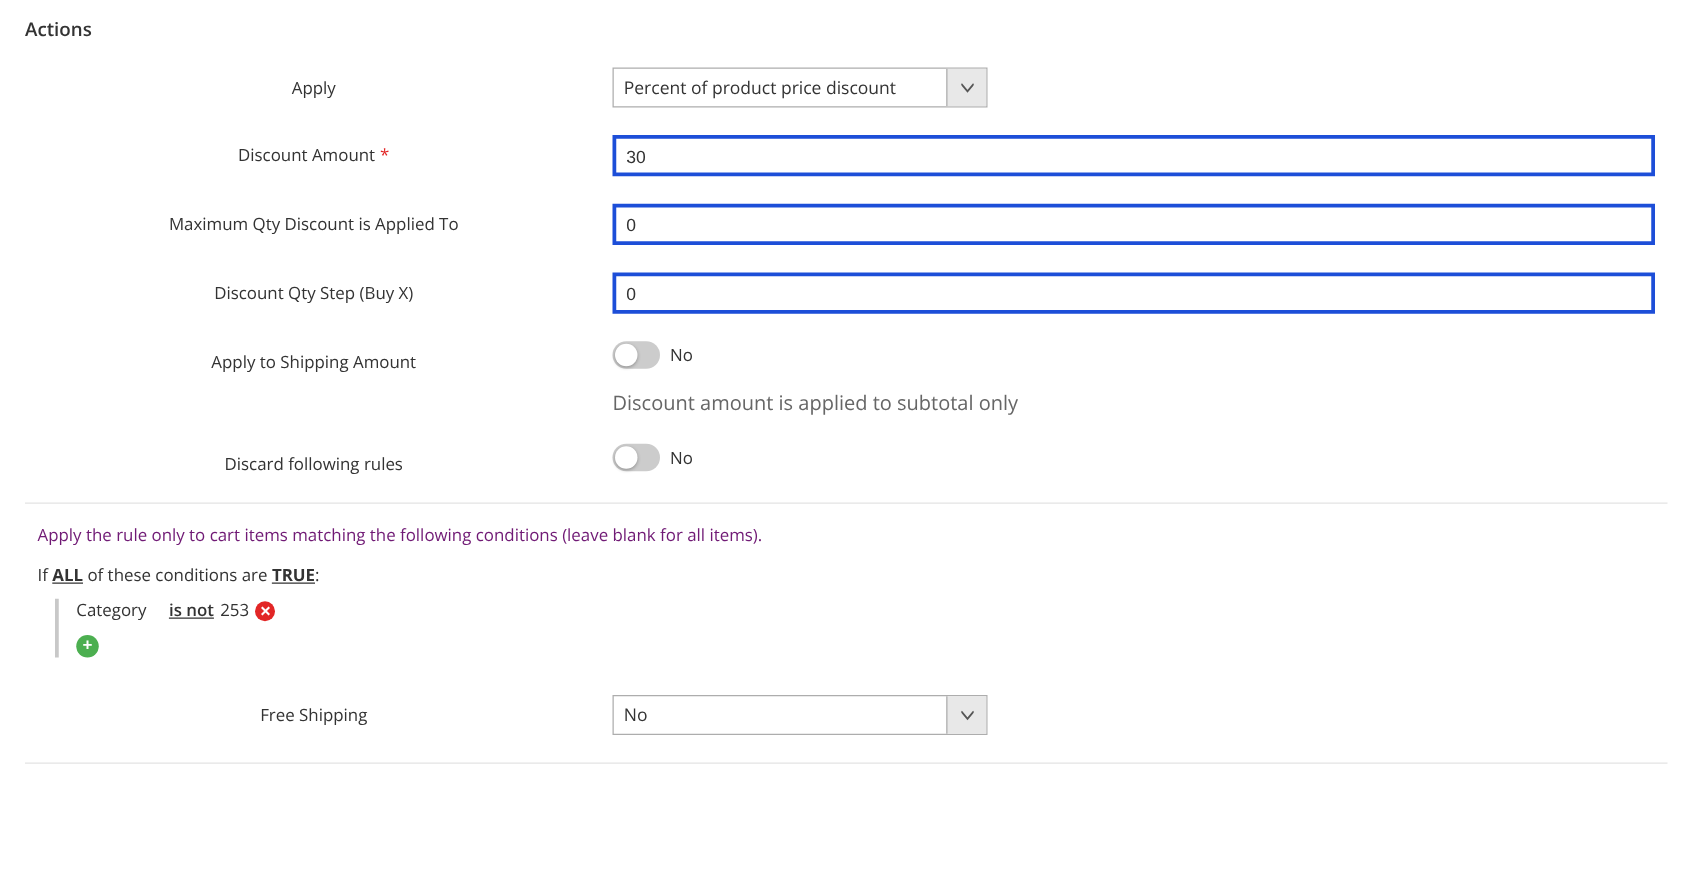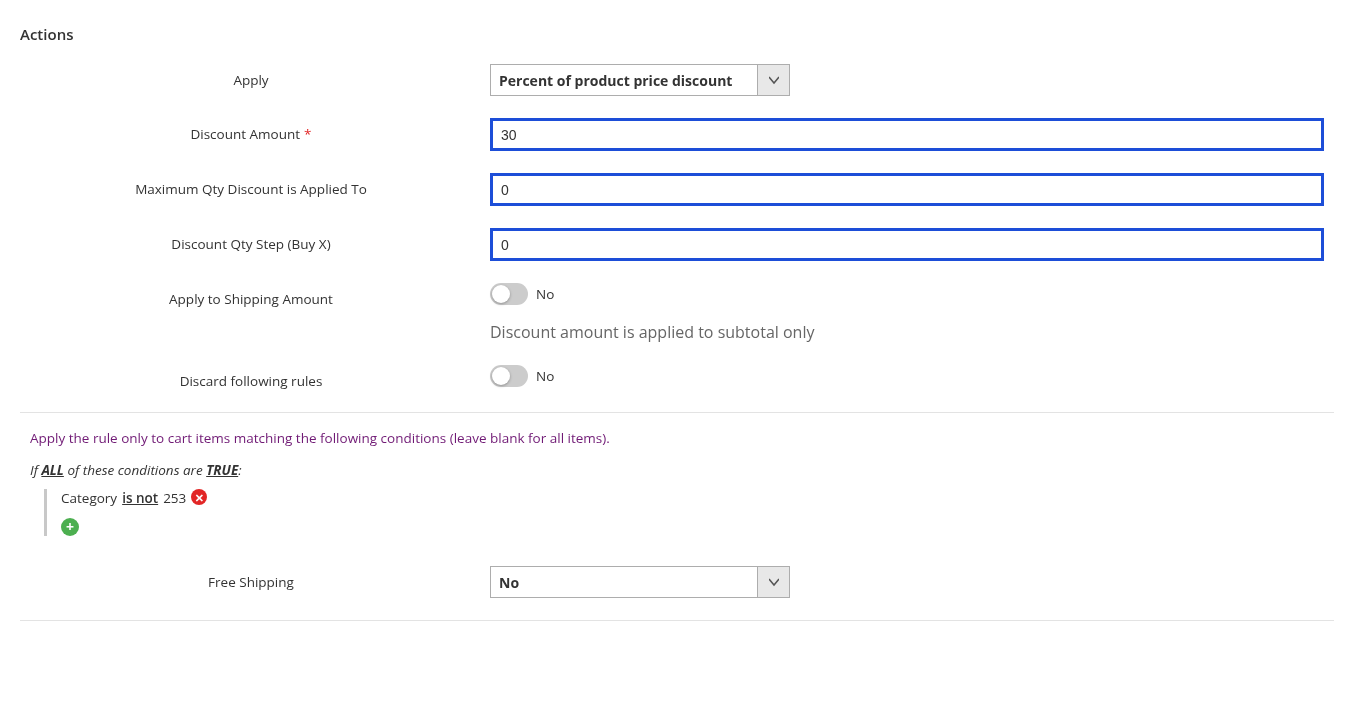--- a/index.html
+++ b/index.html
@@ -3,21 +3,21 @@
   <meta charset="utf-8">
   <style>
     * { box-sizing: border-box; margin: 0; padding: 0; }
     body {
       font-family: 'Open Sans', Arial, sans-serif;
       font-size: 14px;
       background: #fff;
       color: #333;
     }
     .page-wrapper {
-      padding: 24px 20px 20px 20px;
+      padding: 14px 20px 20px 20px;
     }
     .section-title {
       font-size: 15px;
       font-weight: 600;
       color: #333;
       margin-bottom: 20px;
     }
     .form-row {
       display: flex;
       align-items: flex-start;
@@ -49,21 +49,20 @@
       outline: none;
       height: 33px;
     }
     .select-wrapper {
       display: flex;
       align-items: center;
       border: 1px solid #adadad;
       width: 300px;
       height: 32px;
       background: #fff;
-      font-weight: bold;
     }
     .select-text {
       flex: 1;
       padding: 0 8px;
       font-size: 14px;
       color: #333;
     }
     .select-arrow-btn {
       width: 32px;
       height: 30px;
@@ -126,31 +125,32 @@
       margin-bottom: 14px;
       color: #701a75;
     }
     .condition-block {
       border-left: 3px solid #c8c8c8;
       padding-left: 14px;
       margin-left: 14px;
     }
     .condition-item {
       display: flex;
-      align-items: flex-start;
+      align-items: flex-end;
       gap: 5px;
       margin-bottom: 10px;
       font-size: 13.5px;
     }
     .condition-item .cat-label {
       color: #333;
     }
     .condition-item .cond-op {
       font-weight: 600;
       color: #333;
+      margin-left: 13px;
     }
     .condition-item .cond-val {
       color: #333;
     }
     .remove-icon {
       width: 16px;
       height: 16px;
       border-radius: 50%;
       background: #e22626;
       display: inline-flex;
@@ -252,21 +252,21 @@
         <span class="toggle-label">No</span>
       </div>
     </div>
   </div>
 
   <hr class="divider">
 
   <div class="conditions-section">
     <div class="conditions-statement">Apply the rule only to cart items matching the following conditions (leave blank for all items).</div>
 
-    <div style="font-size:13.5px; margin-bottom:10px; color:#333;font-style:italic;">
+    <div style="font-size:13.5px; margin-bottom:10px; color:#333;">
       <span>If</span>&nbsp;<strong><span class="cond-underline">ALL</span></strong>&nbsp;<span>of these conditions are</span>&nbsp;<strong><span class="cond-underline">TRUE</span></strong><span>:</span>
     </div>
 
     <div class="condition-block">
       <div class="condition-item">
         <span class="cat-label">Category</span>
         <span class="cond-op" style="text-decoration:underline; cursor:pointer;">is not</span>
         <span class="cond-val">253</span>
         <span class="remove-icon">✕</span>
       </div>

